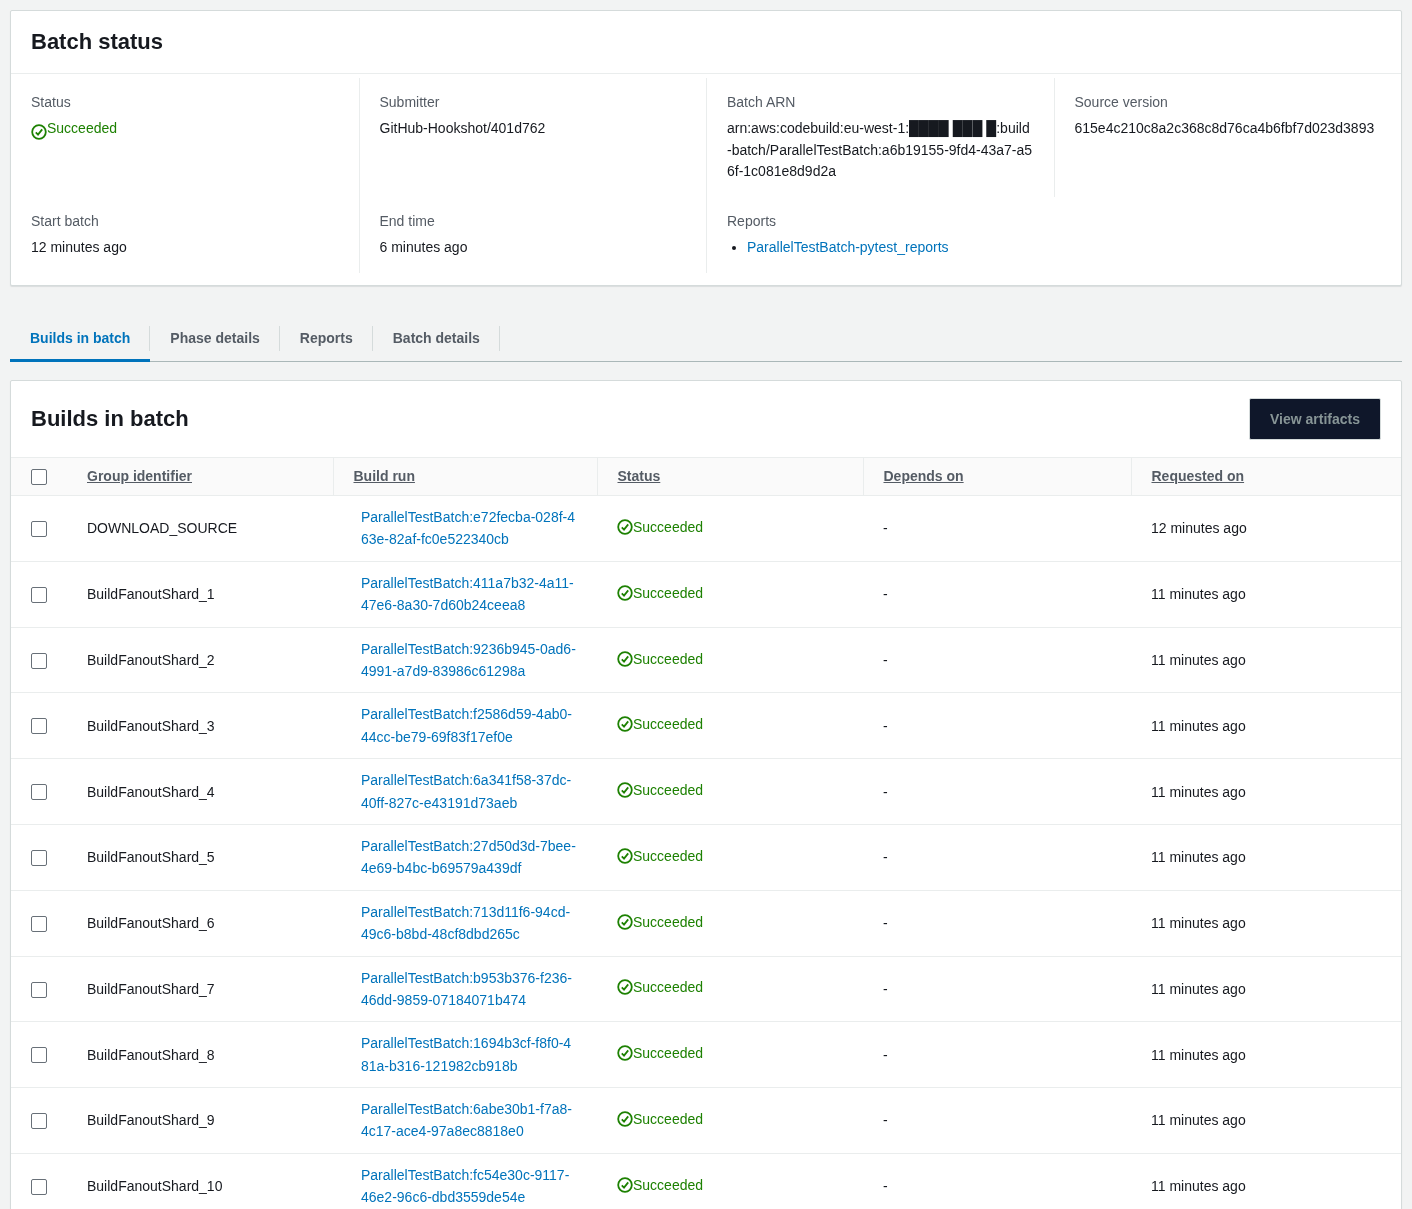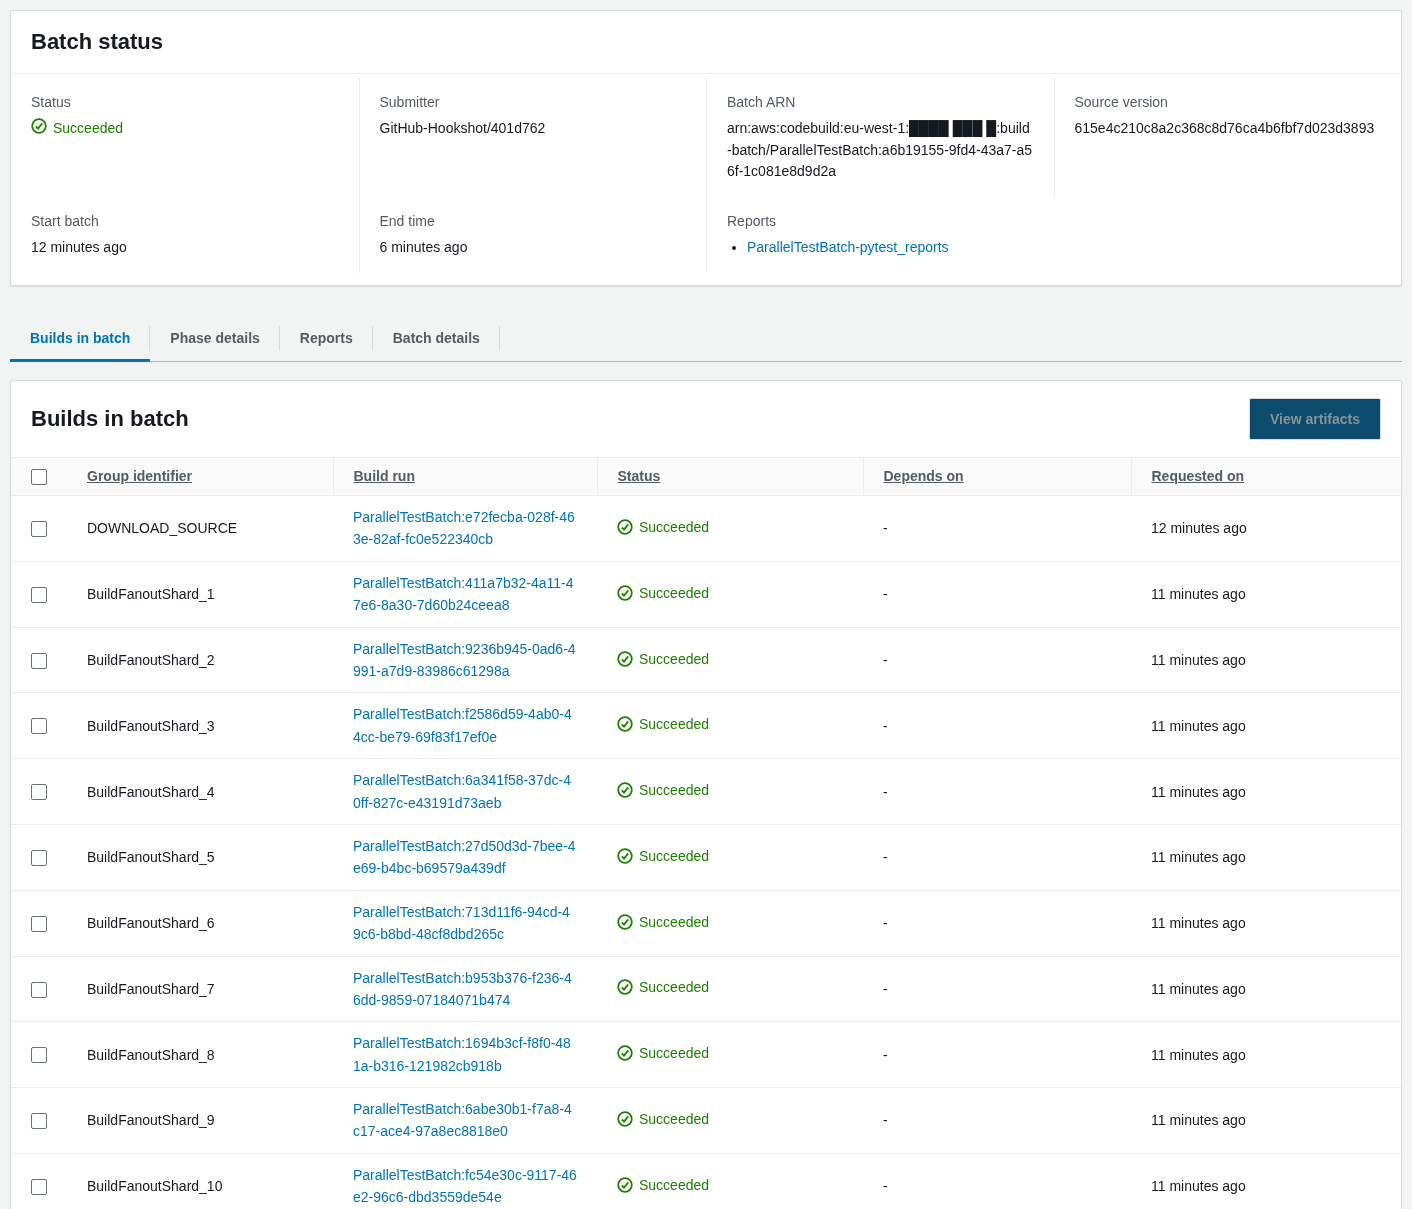--- a/index.html
+++ b/index.html
@@ -27,21 +27,21 @@
     display: grid;
     grid-template-columns: repeat(4, 1fr);
     padding: 4px 0 12px;
   }
   .field { padding: 16px 20px 14px; }
   .field:not(:nth-child(4n+1)) { border-left: 1px solid #eaeded; }
   .field-label { color: #545b64; margin-bottom: 8px; }
   .field-value { color: #16191f; line-height: 1.55; }
   .break { word-break: break-all; }
 
-  .status { display: inline-flex; align-items: flex-start; gap: 6px; color: #1d8102; font-weight: normal; }
+  .status { display: inline-flex; align-items: flex-end; color: #1d8102; font-weight: normal; }
   .status-icon { display: inline-flex; }
   .status-icon svg { display: block; }
 
   .link { color: #0073bb; text-decoration: none; cursor: pointer; }
 
   .reports-list { list-style: disc; padding-left: 20px; }
   .reports-list li { line-height: 1.55; }
 
   
   .tabs { display: flex; border-bottom: 1px solid #aab7b8; margin-top: 30px; }
@@ -75,21 +75,21 @@
 
   
   .builds-card { margin-top: 18px; }
   .builds-header {
     display: flex;
     justify-content: space-between;
     align-items: center;
     padding: 17px 20px;
   }
   .btn-secondary {
-    background: #0c4a6e;
+    background: #0f172a;
     border: 1px solid #d5dbdb;
     border-radius: 2px;
     color: #879596;
     font-family: inherit;
     font-size: 14px;
     font-weight: bold;
     padding: 12px 20px;
     cursor: pointer;
     text-align: right;
   }
@@ -127,20 +127,21 @@
     border: 1px solid #687078;
     border-radius: 2px;
     cursor: pointer;
     vertical-align: middle;
   }
   .build-run-link {
     display: inline-block;
     max-width: 232px;
     word-break: break-all;
     line-height: 1.6;
+    margin-left: 8px;
   }
 </style>
 </head>
 <body>
 
 <section class="card">
   <div class="card-header">
     <h1 class="card-title">Batch status</h1>
   </div>
   <div class="fields-grid">

